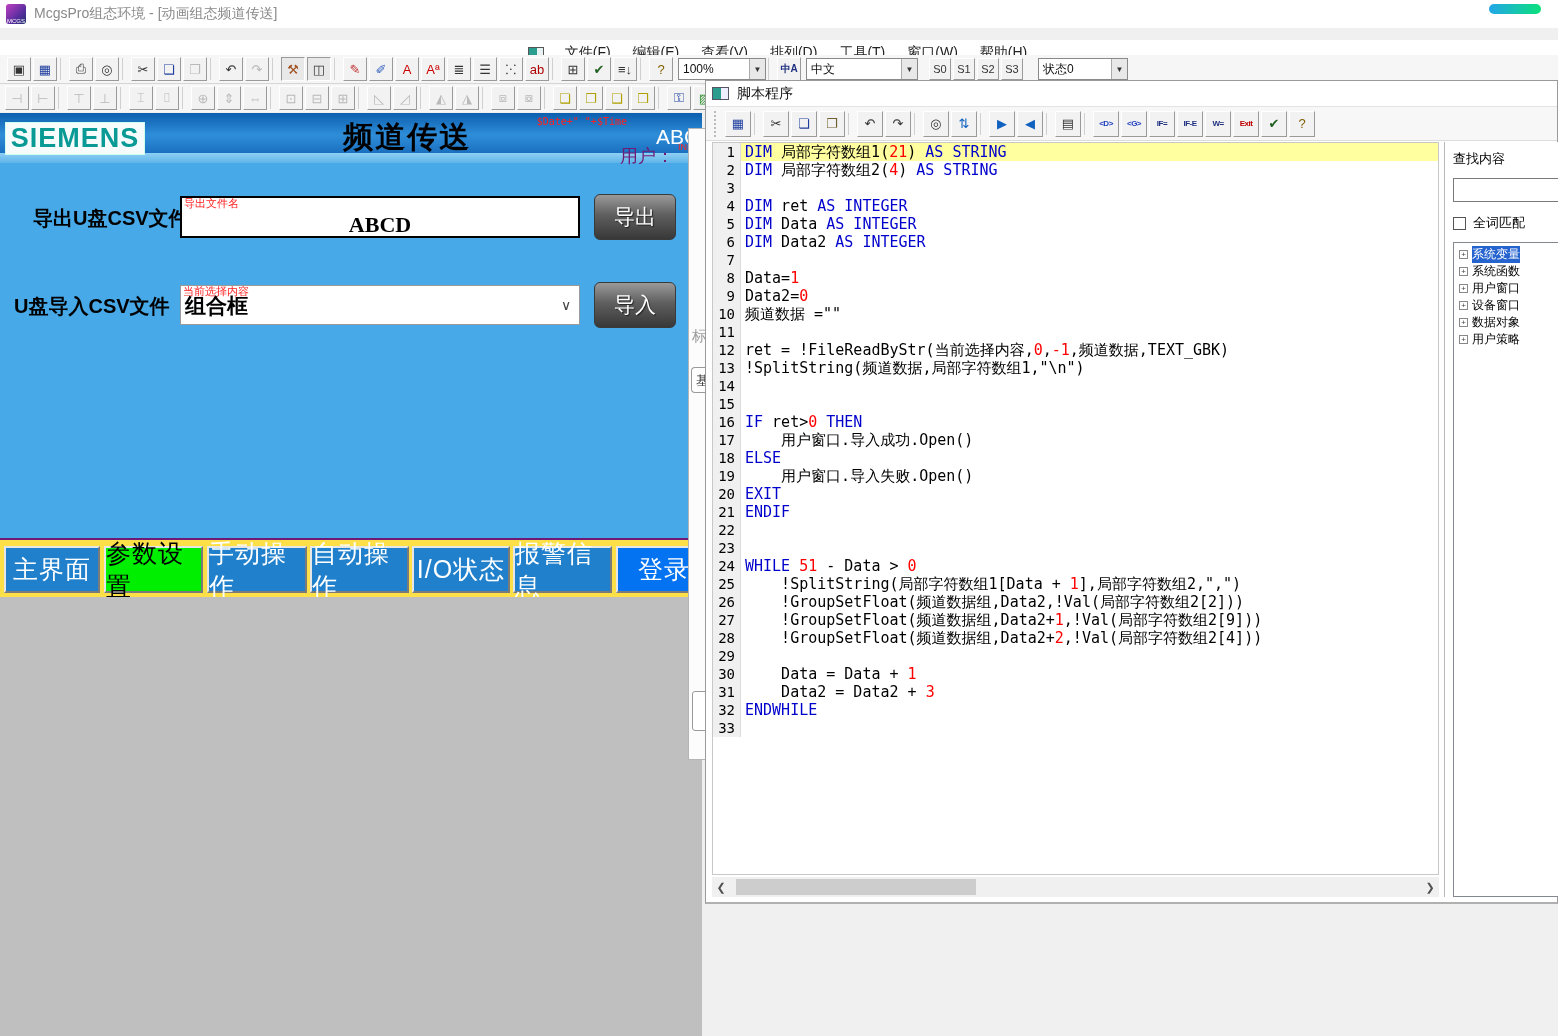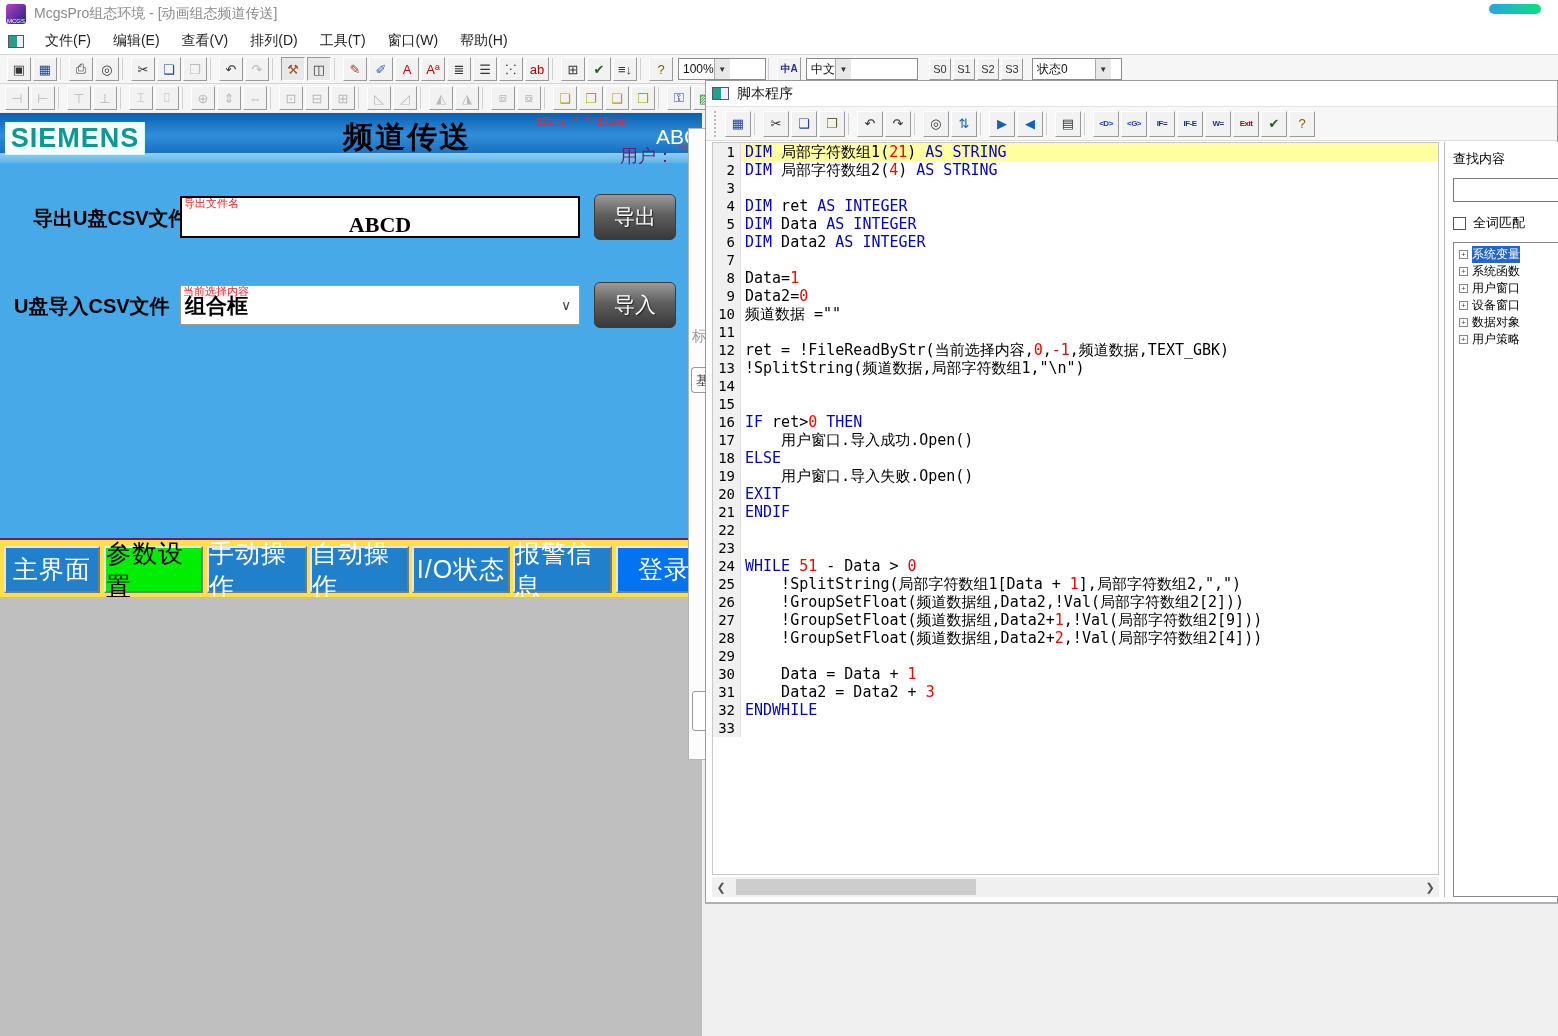--- a/index.html
+++ b/index.html
@@ -7,34 +7,34 @@
     font-family:"Liberation Sans", sans-serif; background:#f0f0f0; }
   .abs { position:absolute; }
   
   #titlebar { left:0; top:0; width:1558px; height:28px; background:#fff; display:flex; align-items:center; }
   #app-icon { width:20px; height:20px; margin:0 8px 0 6px; border-radius:3px;
     background:linear-gradient(135deg,#c040c0,#5a2ea0 60%,#203070); color:#fff; font-size:6px;
     display:flex; align-items:flex-end; justify-content:center; }
   #app-title { color:#8a8a8a; font-size:14px; }
   #rec-pill { left:1489px; top:4px; width:52px; height:10px; border-radius:5px;
     background:linear-gradient(90deg,#22a6e8,#0ce07c); z-index:50; }
-  #menubar { left:0; top:28px; width:1558px; height:27px; background:#fff; display:flex; align-items:center; border-bottom:1px solid #d9d9d9; }
+  #menubar { left:0; top:40px; width:1558px; height:27px; background:#fff; display:flex; align-items:center; border-bottom:1px solid #d9d9d9;justify-content:center; }
   #menu-doc-icon { width:16px; height:13px; border:1px solid #555; margin:0 10px 0 8px; background:linear-gradient(90deg,#2a9d8f 0 55%, #e8f4f4 55%); }
   .menu-item { font-size:14px; color:#222; padding:3px 11px; }
   
   .toolrow { left:0; background:#f6f6f6; display:flex; align-items:center; border-bottom:1px solid #d5d5d5; }
   #toolrow1 { top:55px; width:1558px; height:29px; }
   #toolrow2 { top:84px; width:700px; height:28px; border-bottom:none; background:#f6f6f6; }
   .tbtn { width:24px; height:24px; margin:1px; background:#f2f2f2; border:1px solid; border-color:#fff #9a9a9a #9a9a9a #fff;
     display:flex; align-items:center; justify-content:center; font-size:13px; color:#333; flex:none; overflow:hidden; }
   .tbtn.small-text { font-size:8px; font-weight:bold; letter-spacing:-0.5px; }
   .tbtn.disabled { color:#b9b9b9 !important; }
   .tbtn.pressed { border-color:#9a9a9a #fff #fff #9a9a9a; background:#e8e8e8; }
   .tsep { width:6px; height:22px; border-left:1px solid #d0d0d0; margin:0 2px; flex:none; }
-  .combo { height:22px; background:#fff; border:1px solid #8a8a8a; display:flex; align-items:center; font-size:12px; color:#111; padding-left:4px; flex:none; }
+  .combo { height:22px; background:#fff; border:1px solid #8a8a8a; display:flex; align-items:center; font-size:12px; color:#111; padding-left:4px; justify-content:space-between; flex:none; }
   .combo .arr { width:16px; height:100%; background:#e8e8e8; border-left:1px solid #aaa; font-size:8px; color:#333; display:flex; align-items:center; justify-content:center; }
   .sbtn { width:22px; height:22px; margin:0 1px; background:#f2f2f2; border:1px solid; border-color:#fff #9a9a9a #9a9a9a #fff; font-size:11px; color:#333; display:flex; align-items:center; justify-content:center; flex:none; }
   
   #mdi-left-gray { left:0; top:597px; width:702px; height:439px; background:#bfbfbf; }
   #form-window { left:0; top:113px; width:702px; height:484px; background:#47a9e8; overflow:hidden; }
   #form-header { left:0; top:0; width:702px; height:40px; position:absolute;
     background:linear-gradient(180deg,#0c5fae,#2f8ed9 55%,#1a70c0); }
   #form-header-strip { left:0; top:40px; width:702px; height:10px; position:absolute;
     background:linear-gradient(180deg,#8fd0f4,#5fb4e9); }
   #brand-box { position:absolute; left:5px; top:9px; width:140px; height:33px; background:#f6fbfb; border:1px solid #cfe;
@@ -163,21 +163,21 @@
     <span>中文</span>
       <span class="arr">▼</span>
   </div>
   <div style="width:10px;"></div>
   <div id="state-buttons" style="display:flex;">
       <div class="sbtn">S0</div>
       <div class="sbtn">S1</div>
       <div class="sbtn">S2</div>
       <div class="sbtn">S3</div>
     </div>
-  <div class="combo" id="state-combo" style="width:90px; margin-left:8px;gap:27px;">
+  <div class="combo" id="state-combo" style="width:90px; margin-left:14px;gap:27px;">
     <span>状态0</span>
       <span class="arr">▼</span>
   </div>
 </div>
 <div class="abs toolrow" id="toolrow2">
   <div id="row2-icons" style="display:flex; align-items:center; padding-left:4px;">
       <div class="tbtn disabled">⊣</div>
       <div class="tbtn disabled">⊢</div>
       <div class="tsep"></div>
       <div class="tbtn disabled">⊤</div>

